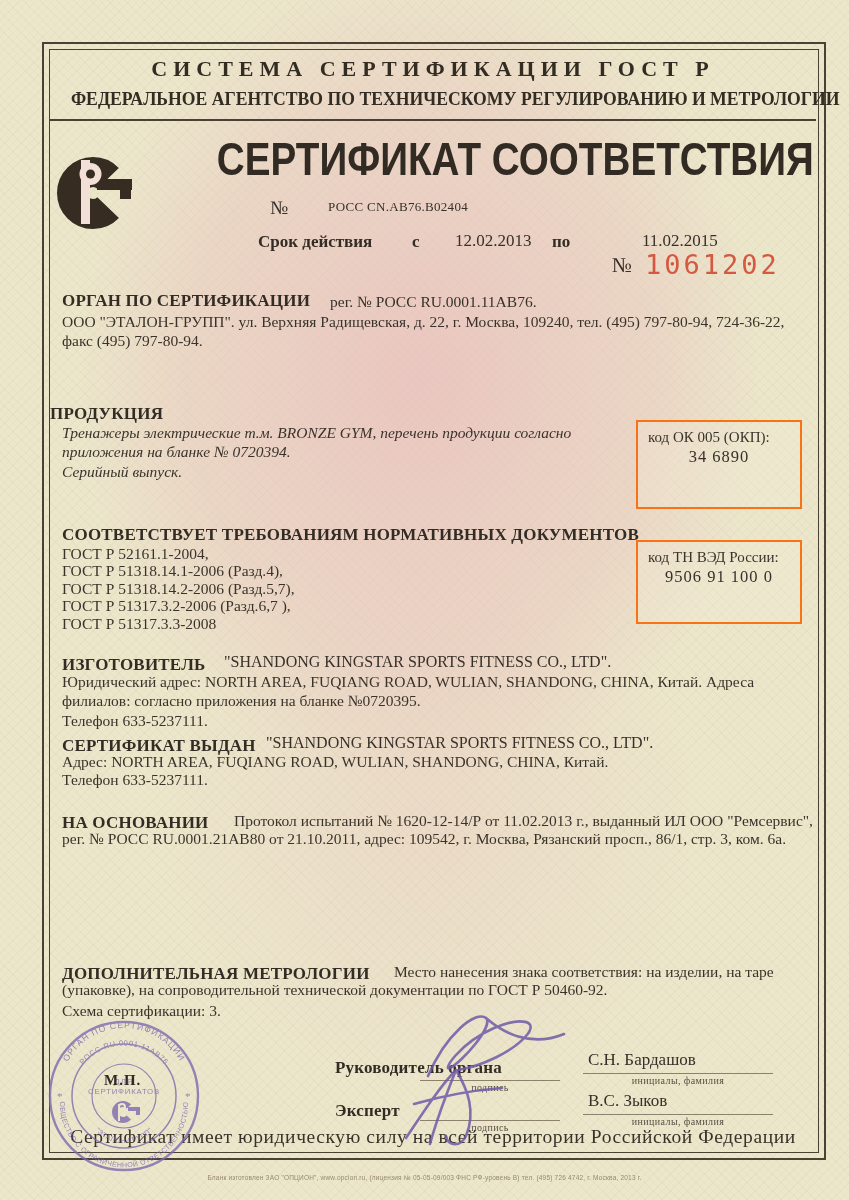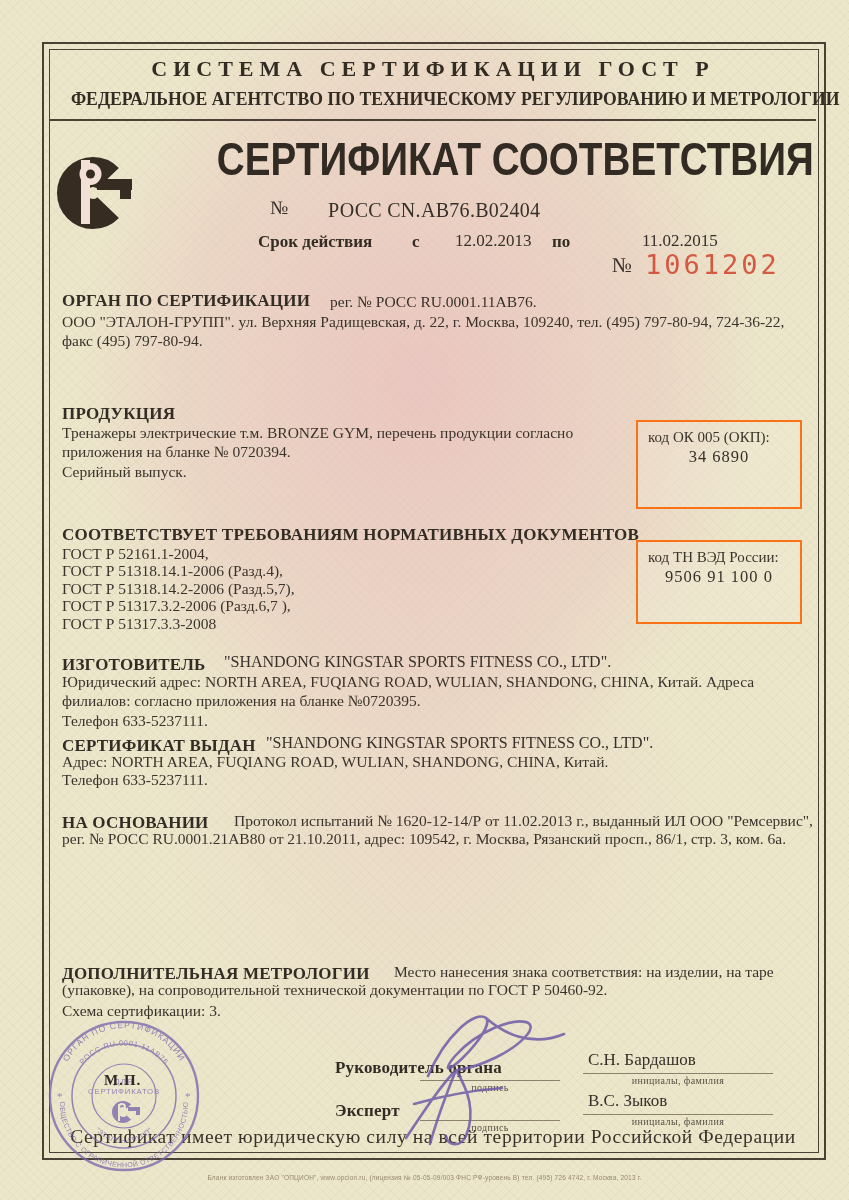--- a/index.html
+++ b/index.html
@@ -66,37 +66,37 @@
   <svg class="abs" style="left:56px;top:146px;" width="80" height="94" viewBox="0 0 80 94">
     <circle cx="37" cy="47" r="21" fill="none" stroke="#362c22" stroke-width="30" stroke-dasharray="99 33" stroke-dashoffset="-16"></circle>
     <rect x="41" y="33" width="35" height="11" fill="#362c22"></rect>
     <rect x="64" y="44" width="11" height="9" fill="#362c22"></rect>
     <rect x="25" y="14" width="9" height="64" fill="#f2dfd6"></rect>
     <circle cx="34.5" cy="28" r="11" fill="#f2dfd6"></circle>
     <circle cx="34.5" cy="28" r="4.5" fill="#362c22"></circle>
   </svg>
 
   <span class="abs" style="left:270px;top:197px;font-size:19px;">№</span>
-  <span class="abs" style="left:328px;top:199px;font-size:20px;letter-spacing:.3px;">РОСС CN.АВ76.В02404</span>
+  <span class="abs" style="left:328px;top:199px;font-size:13px;letter-spacing:.3px;">РОСС CN.АВ76.В02404</span>
 
   <span class="abs lbl-b fs17" style="left:258px;top:232px;">Срок действия</span>
   <span class="abs lbl-b fs17" style="left:412px;top:232px;">с</span>
   <span class="abs fs17" style="left:455px;top:231px;">12.02.2013</span>
   <span class="abs lbl-b fs17" style="left:552px;top:232px;">по</span>
   <span class="abs fs17" style="left:642px;top:231px;">11.02.2015</span>
 
   <span class="abs" style="left:612px;top:253px;font-size:21px;">№</span>
   <span class="abs red-num" style="left:645px;top:249px;">1061202</span>
 
   <span class="abs sec-h" style="left:62px;top:291px;">ОРГАН ПО СЕРТИФИКАЦИИ</span>
   <span class="abs fs155" style="left:330px;top:293px;">рег. № РОСС RU.0001.11АВ76.</span>
   <div class="abs body-txt" style="left:62px;top:312px;width:753px;">ООО "ЭТАЛОН-ГРУПП". ул. Верхняя Радищевская, д. 22, г. Москва, 109240, тел. (495) 797-80-94, 724-36-22, факс (495) 797-80-94.</div>
 
-  <span class="abs sec-h" style="left:62px;top:404px;">ПРОДУКЦИЯ</span>
-  <div class="abs body-txt" style="left:62px;top:423px;width:572px;">
+  <span class="abs sec-h" style="left:50px;top:404px;">ПРОДУКЦИЯ</span>
+  <div class="abs body-txt" style="left:62px;top:423px;width:572px;font-style:italic;">
     <div>Тренажеры электрические т.м. BRONZE GYM, перечень продукции согласно приложения на бланке № 0720394.</div>
     <div style="margin-top:1px;">Серийный выпуск.</div>
   </div>
   <div class="abs code-box" style="left:636px;top:420px;width:162px;height:85px;">
     <div class="cb-label">код ОК 005 (ОКП):</div>
     <div class="cb-value">34 6890</div>
   </div>
 
   <span class="abs sec-h" style="left:62px;top:525px;">СООТВЕТСТВУЕТ ТРЕБОВАНИЯМ НОРМАТИВНЫХ ДОКУМЕНТОВ</span>
   <div class="abs" style="left:62px;top:545px;font-size:15.5px;line-height:17.4px;color:#3a332b;">

